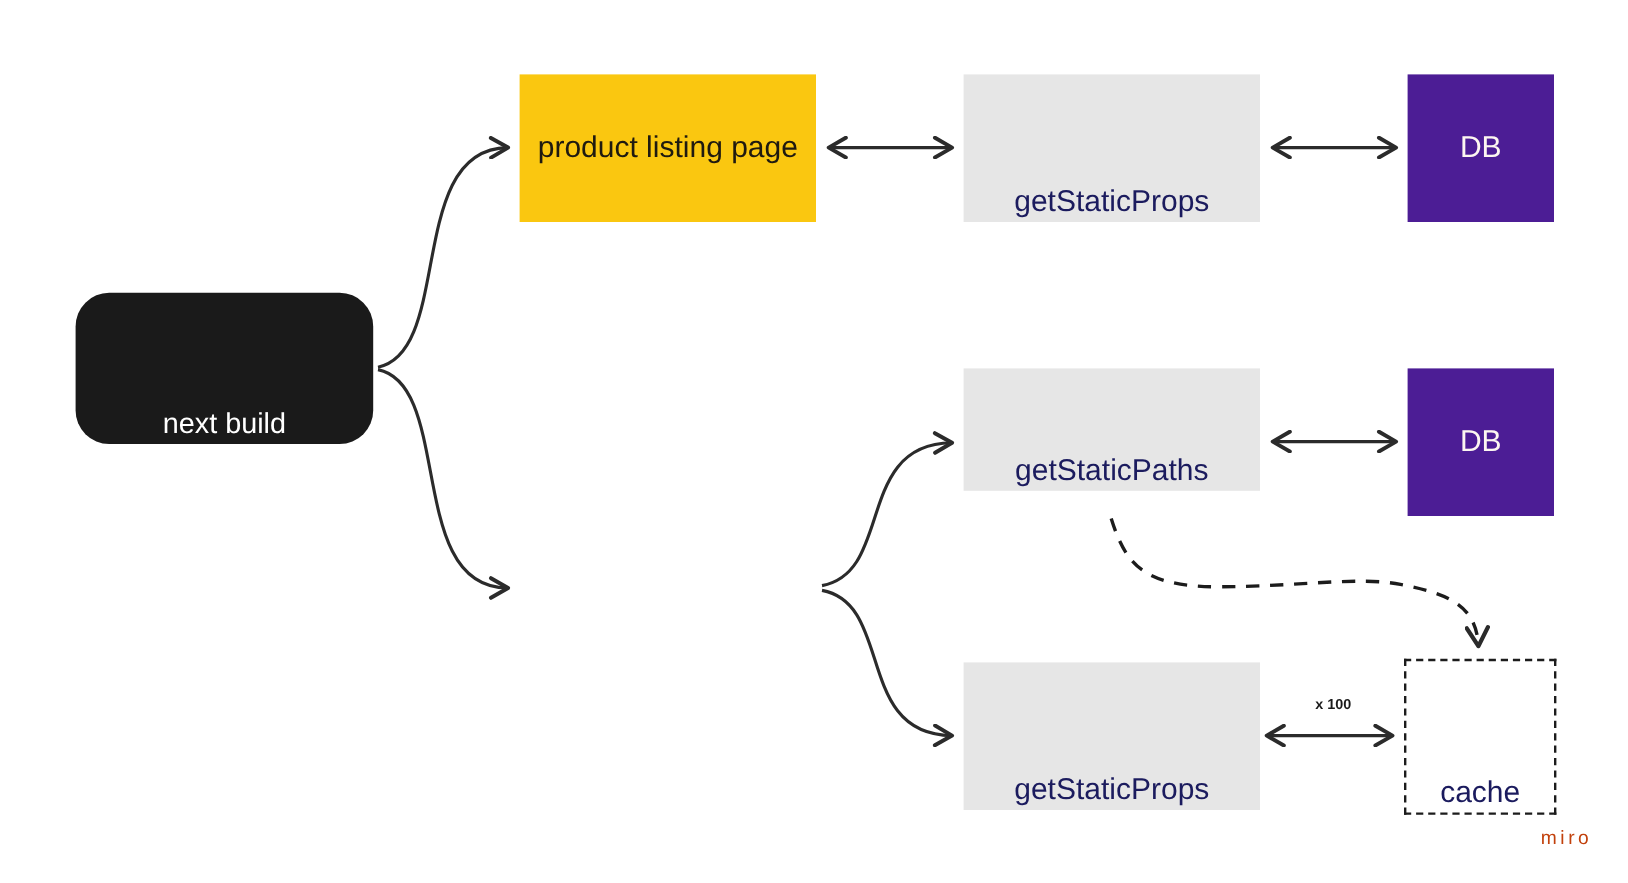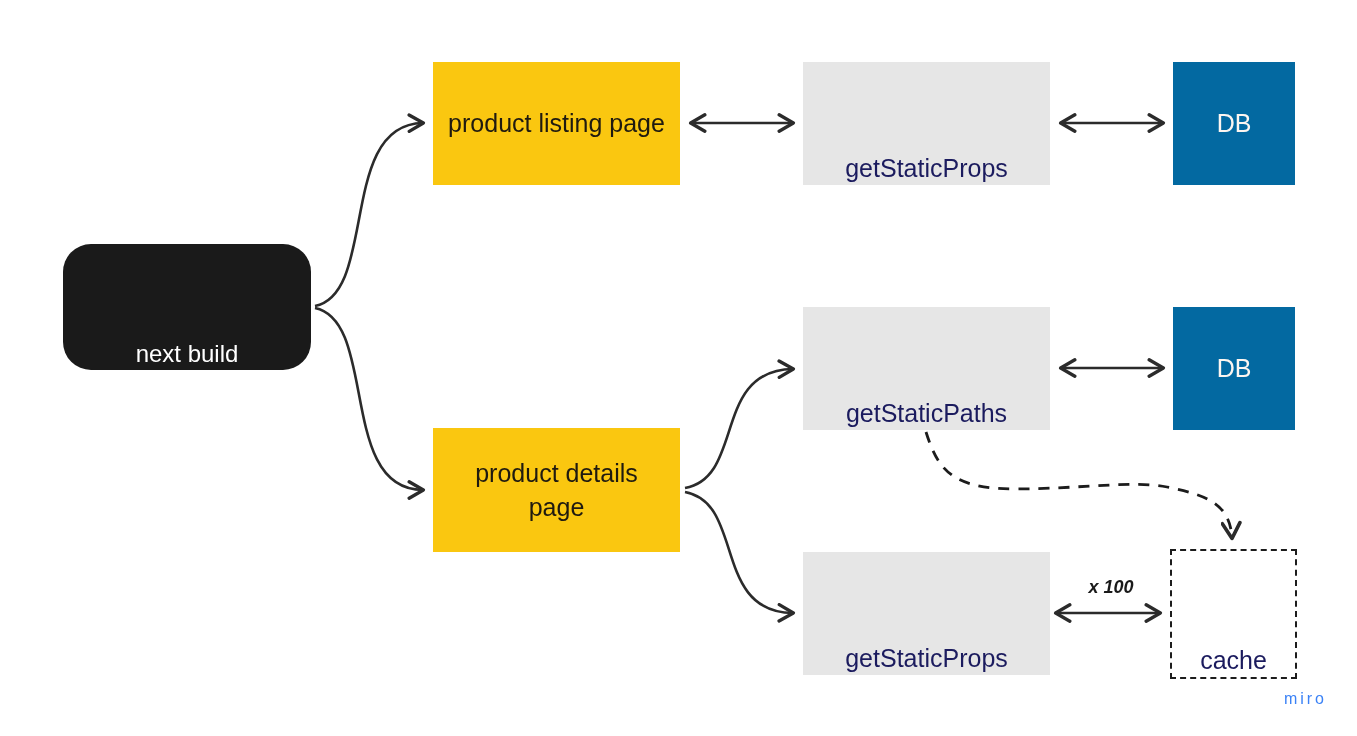--- a/index.html
+++ b/index.html
@@ -27,39 +27,38 @@
     background:#fac710;color:#1f1a10;
     font-size:25px;
     padding:0 12px;
   }
   .node-gray{
     background:#e6e6e6;color:#1b1b5e;
     font-size:25px;
     align-items:flex-end;
   }
   .node-orange{
-    background:#0369a1;color:#fdf6f1;
+    background:#4c1d95;color:#fdf6f1;
     font-size:25px;
   }
   .node-dashed{
     background:#ffffff;color:#1b1b5e;
     border:2.5px dashed #1c1c1c;
     font-size:25px;
   }
   .edge-label{
     position:absolute;
-    font-size:18px;font-weight:bold;color:#1a1a1a;
+    font-size:12px;font-weight:bold;color:#1a1a1a;
     transform:translate(-50%,-50%);
     white-space:nowrap;
-    font-style:italic;
   }
   .watermark{
     position:absolute;
     right:30px;bottom:28px;
-    color:#3b82f6;
+    color:#c2410c;
     font-size:16px;
     letter-spacing:3px;
   }
 </style>
 </head>
 <body>
 
 <div class="canvas">
 
   <svg class="edges" viewBox="0 0 1357 736" xmlns="http://www.w3.org/2000/svg">
@@ -106,31 +105,28 @@
   </div>
 
   <div class="node node-gray" style="left:803px;top:62px;width:247px;height:123px;">
     <span>getStaticProps</span>
   </div>
 
   <div class="node node-orange" style="left:1173px;top:62px;width:122px;height:123px;">
     <span>DB</span>
   </div>
 
-  <div class="node node-gray" style="left:803px;top:307px;width:247px;height:123px;">
+  <div class="node node-gray" style="left:803px;top:307px;width:247px;height:102px;">
     <span>getStaticPaths</span>
   </div>
 
   <div class="node node-orange" style="left:1173px;top:307px;width:122px;height:123px;">
     <span>DB</span>
   </div>
 
-  <div class="node node-yellow" style="left:433px;top:428px;width:247px;height:124px;">
-    <span>product details page</span>
-  </div>
 
   <div class="node node-gray" style="left:803px;top:552px;width:247px;height:123px;">
     <span>getStaticProps</span>
   </div>
 
   <div class="node node-dashed" style="left:1170px;top:549px;width:127px;height:130px;align-items:flex-end;">
     <span>cache</span>
   </div>
 
   <div class="edge-label" style="left:1111px;top:587px;">x 100</div>

